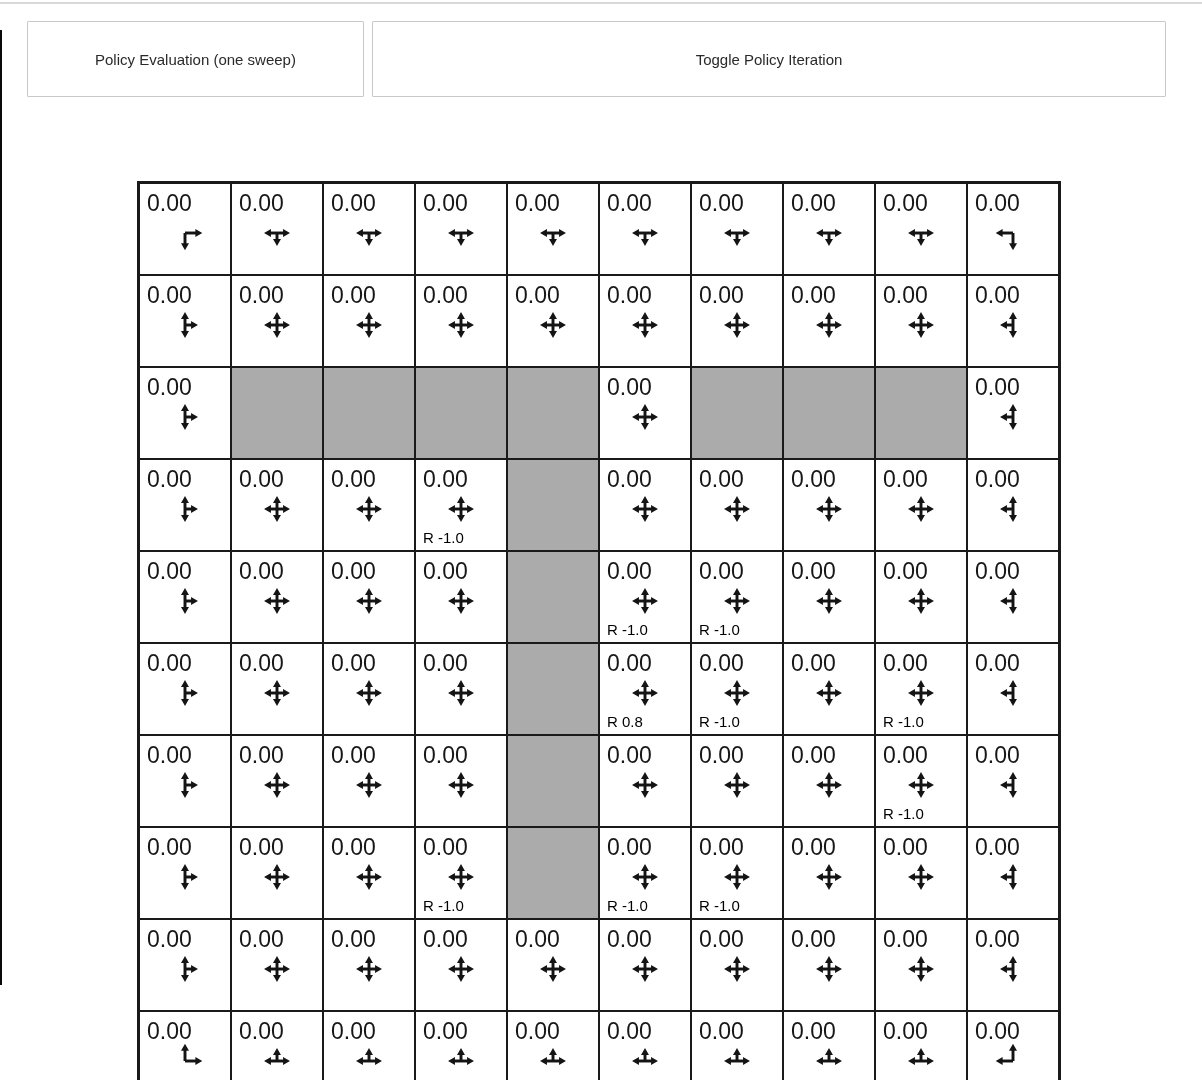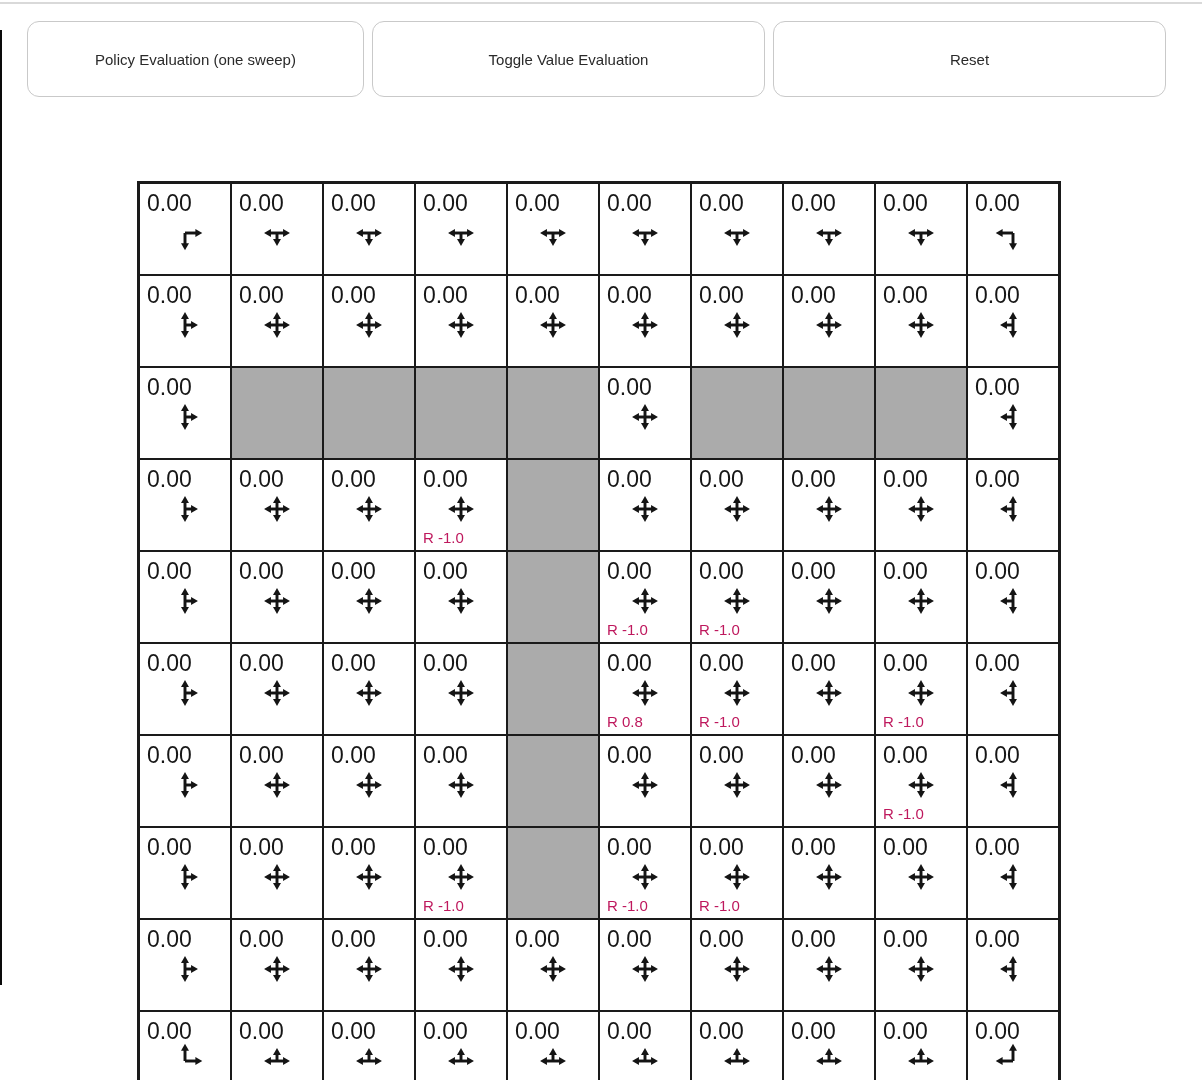--- a/index.html
+++ b/index.html
@@ -5,58 +5,57 @@
   html,body{margin:0;padding:0;background:#ffffff;}
   .app{
     position:relative;width:1202px;height:1080px;background:#ffffff;overflow:hidden;
     font-family:"Liberation Sans", sans-serif;
   }
   .top-edge{position:absolute;left:0;top:2px;width:1202px;height:2px;background:#d9d9d9;}
   .left-edge{position:absolute;left:0;top:30px;width:2px;height:955px;background:#0a0a0a;}
 
   .toolbar{position:absolute;left:27px;top:21px;width:1139px;height:76px;display:flex;gap:8px;}
   .btn{
-    flex:1;background:#ffffff;border:1px solid #c9c9c9;border-radius:12px;
+    flex:1;background:#ffffff;border:1px solid #c9c9c9;border-radius:1px;
     font-family:"Liberation Sans", sans-serif;font-size:15px;color:#2a2a2a;cursor:pointer;
     padding:0;
   }
   .btn-wide{flex:0 0 337px;}
 
   .grid{
     position:absolute;left:137px;top:144px;
     display:grid;grid-template-columns:repeat(10,92px);grid-auto-rows:92px;
     border:2px solid var(--line,#1a1a1a);background:#ffffff;margin-top:37px;
   }
   .cell{
     position:relative;box-sizing:border-box;background:#ffffff;
     border:1px solid var(--line,#1a1a1a);
   }
   .cell.wall{background:var(--wall,#ababab);}
   .val{
     position:absolute;top:8px;left:7px;font-size:23px;line-height:1;color:#161616;
   }
   .rw{
-    position:absolute;bottom:5px;left:7px;font-size:15px;line-height:1;color:#be185d;
+    position:absolute;bottom:5px;left:7px;font-size:15px;line-height:1;color:#000000;
   }
   .arrows{
     position:absolute;left:50%;top:54%;transform:translate(-50%,-50%);
     width:38px;height:38px;pointer-events:none;
   }
 </style>
 </head>
 <body>
 
 <div class="app">
   <div class="top-edge"></div>
   <div class="left-edge"></div>
 
   <div class="toolbar">
     <button class="btn btn-wide">Policy Evaluation (one sweep)</button>
-    <button class="btn">Toggle Value Evaluation</button>
-    <button class="btn">Reset</button>
+    <button class="btn">Toggle Policy Iteration</button>
   </div>
 
   <div class="grid">
       <div class="cell">
         <div class="val">0.00</div>
         <svg viewBox="0 0 44 44" class="arrows">
           <line x1="22" y1="22" x2="22" y2="35" stroke="#141414" stroke-width="3.4"></line>
           <polygon points="22,42 17.4,34 26.6,34" fill="#141414"></polygon>
           <line x1="22" y1="22" x2="35" y2="22" stroke="#141414" stroke-width="3.4"></line>
           <polygon points="42,22 34,26.6 34,17.4" fill="#141414"></polygon>

